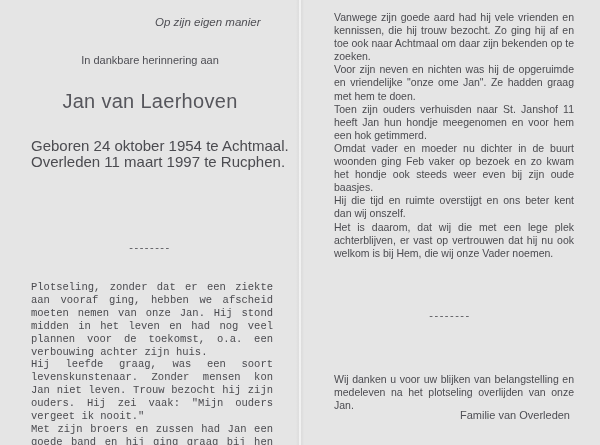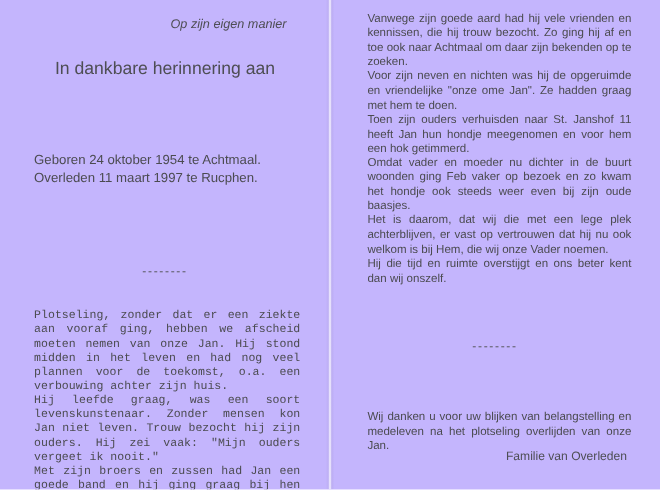--- a/index.html
+++ b/index.html
@@ -4,21 +4,21 @@
 <style>
   html, body {
     margin: 0;
     padding: 0;
     background: #ffffff;
   }
   .scan {
     position: relative;
     width: 600px;
     height: 445px;
-    background: #c4b5fd;
+    background: #e5e5e5;
     font-family: "Liberation Sans", sans-serif;
     color: #4b4b50;
     overflow: hidden;
   }
   
   .fold {
     position: absolute;
     left: 296px;
     top: 0;
     width: 8px;
@@ -48,40 +48,40 @@
     line-height: 14px;
     color: #4e4e54;
     white-space: nowrap;
   }
   .intro {
     position: absolute;
     left: 0;
     top: 54px;
     width: 300px;
     text-align: center;
-    font-size: 16px;
+    font-size: 11px;
     color: #4e4e54;
   }
   .name {
     position: absolute;
     left: 0;
     top: 90px;
     width: 300px;
     margin: 0;
     text-align: center;
     font-size: 20px;
     font-weight: 400;
     letter-spacing: 0.3px;
     color: #56565c;
   }
   .dates {
     position: absolute;
     left: 31px;
     top: 138px;
-    font-size: 12px;
+    font-size: 15px;
     line-height: 15.5px;
   }
   .para {
     margin: 0;
     font-size: 10.5px;
     text-align: justify;
   }
   .funeral {
     position: absolute;
     left: 31px;
@@ -138,39 +138,40 @@
 
 <div class="scan">
 
   <div class="fold"></div>
 
   <section class="page page-left">
     <div class="epigraph">
       <div>Op zijn eigen manier</div>
     </div>
     <div class="intro">In dankbare herinnering aan</div>
+    <h1 class="name">Jan van Laerhoven</h1>
     <div class="dates">
       <div>Geboren 24 oktober 1954 te Achtmaal.</div>
       <div>Overleden 11 maart 1997 te Rucphen.</div>
     </div>
     <div class="sep sep-left">--------</div>
     <div class="left-body">
       <p class="para">Plotseling, zonder dat er een ziekte aan vooraf ging, hebben we afscheid moeten nemen van onze Jan. Hij stond midden in het leven en had nog veel plannen voor de toekomst, o.a. een verbouwing achter zijn huis.</p>
       <p class="para">Hij leefde graag, was een soort levenskunstenaar. Zonder mensen kon Jan niet leven. Trouw bezocht hij zijn ouders. Hij zei vaak: "Mijn ouders vergeet ik nooit."</p>
       <p class="para">Met zijn broers en zussen had Jan een goede band en hij ging graag bij hen op bezoek.</p>
     </div>
   </section>
 
   <section class="page page-right">
     <div class="right-body">
       <p class="para">Vanwege zijn goede aard had hij vele vrienden en kennissen, die hij trouw bezocht. Zo ging hij af en toe ook naar Achtmaal om daar zijn bekenden op te zoeken.</p>
       <p class="para">Voor zijn neven en nichten was hij de opgeruimde en vriendelijke "onze ome Jan". Ze hadden graag met hem te doen.</p>
       <p class="para">Toen zijn ouders verhuisden naar St. Janshof 11 heeft Jan hun hondje meegenomen en voor hem een hok getimmerd.</p>
       <p class="para">Omdat vader en moeder nu dichter in de buurt woonden ging Feb vaker op bezoek en zo kwam het hondje ook steeds weer even bij zijn oude baasjes.</p>
+      <p class="para">Hij die tijd en ruimte overstijgt en ons beter kent dan wij onszelf.</p>
       <p class="para">Het is daarom, dat wij die met een lege plek achterblijven, er vast op vertrouwen dat hij nu ook welkom is bij Hem, die wij onze Vader noemen.</p>
-      <p class="para">Hij die tijd en ruimte overstijgt en ons beter kent dan wij onszelf.</p>
     </div>
     <div class="sep sep-right">--------</div>
     <p class="para thanks">Wij danken u voor uw blijken van belangstelling en medeleven na het plotseling overlijden van onze Jan.</p>
     <div class="signature">Familie van Overleden</div>
   </section>
 
 </div>
 
 </body></html>

